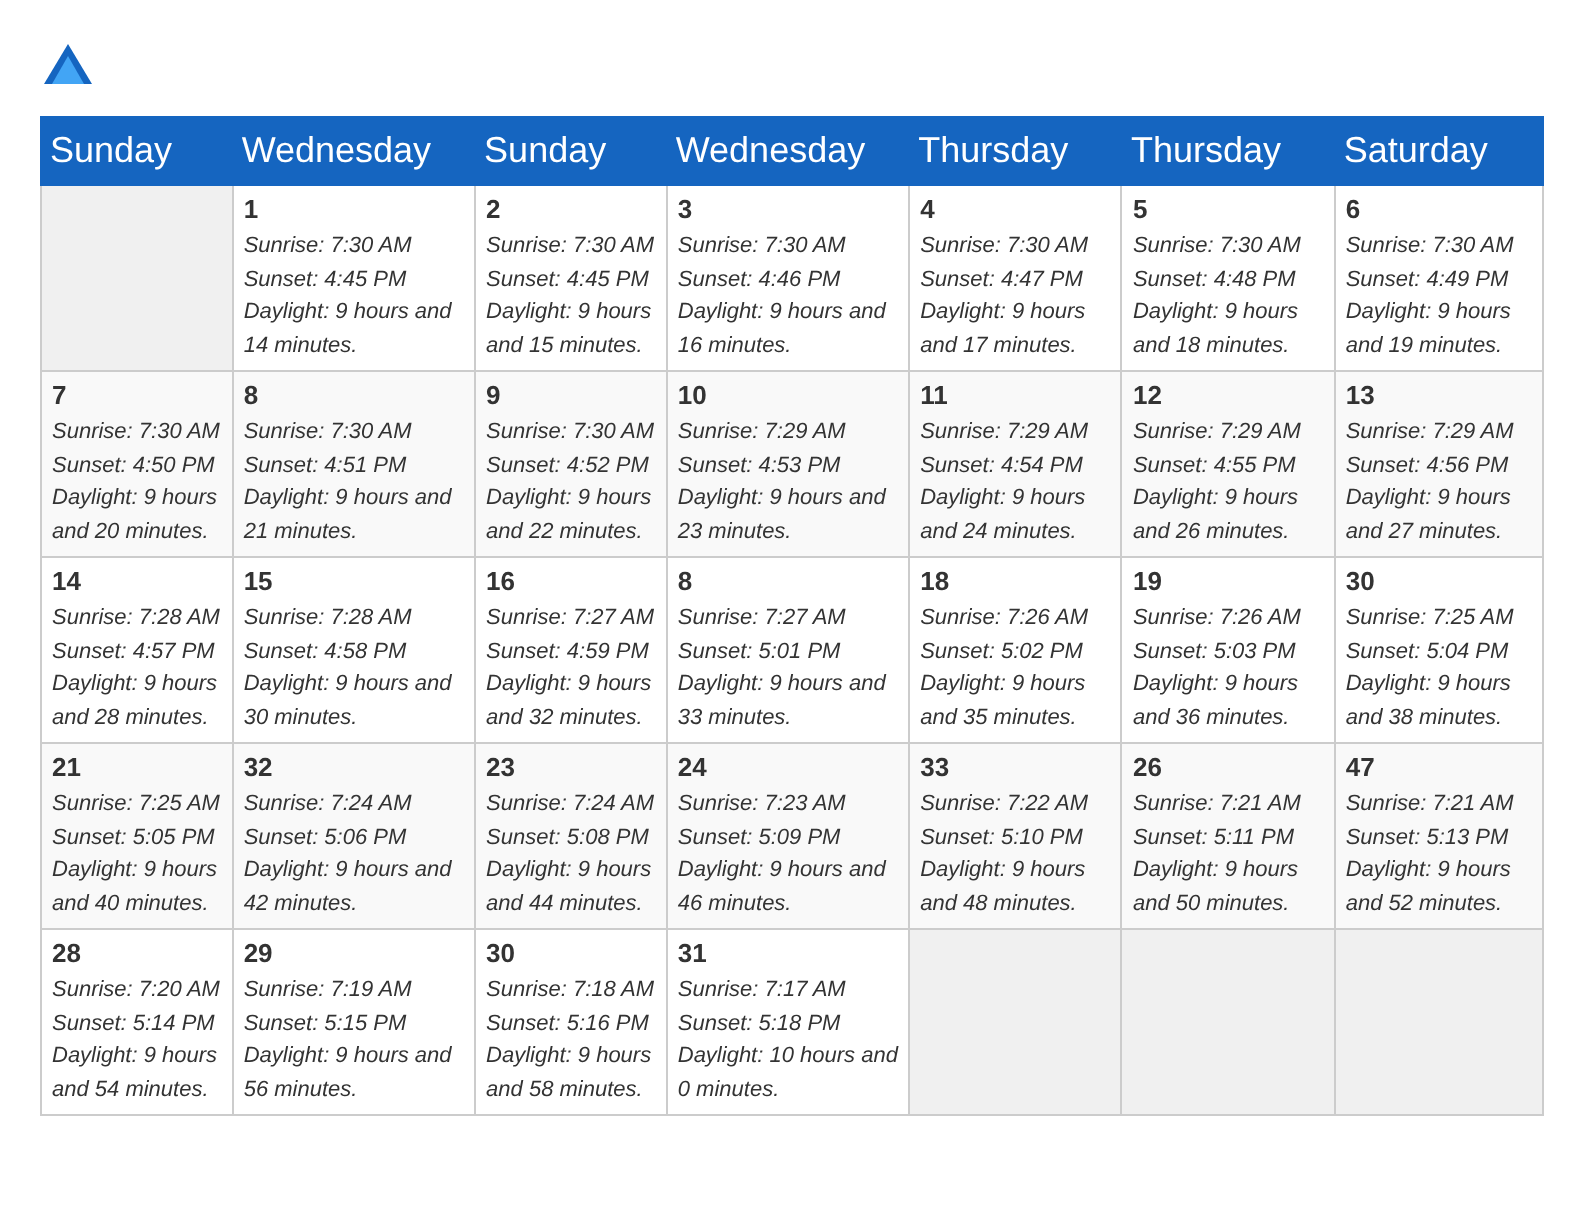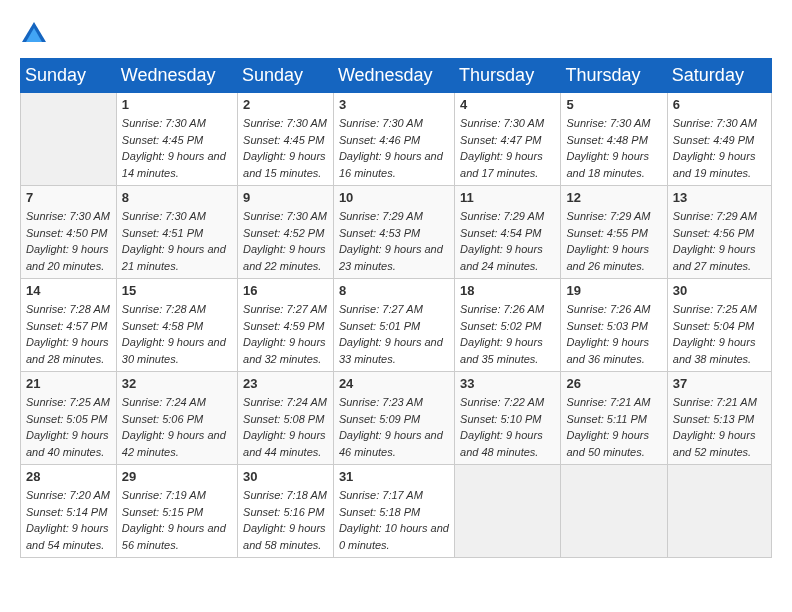--- a/index.html
+++ b/index.html
@@ -226,21 +226,21 @@
         </td>
         <td>
           <span class="day-number">33</span>
           <div class="day-info">Sunrise: 7:22 AM<br>Sunset: 5:10 PM<br>Daylight: 9 hours and 48 minutes.</div>
         </td>
         <td>
           <span class="day-number">26</span>
           <div class="day-info">Sunrise: 7:21 AM<br>Sunset: 5:11 PM<br>Daylight: 9 hours and 50 minutes.</div>
         </td>
         <td>
-          <span class="day-number">37</span>
+          <span class="day-number">47</span>
           <div class="day-info">Sunrise: 7:21 AM<br>Sunset: 5:13 PM<br>Daylight: 9 hours and 52 minutes.</div>
         </td>
       </tr>
       <tr>
         <td>
           <span class="day-number">28</span>
           <div class="day-info">Sunrise: 7:20 AM<br>Sunset: 5:14 PM<br>Daylight: 9 hours and 54 minutes.</div>
         </td>
         <td>
           <span class="day-number">29</span>

